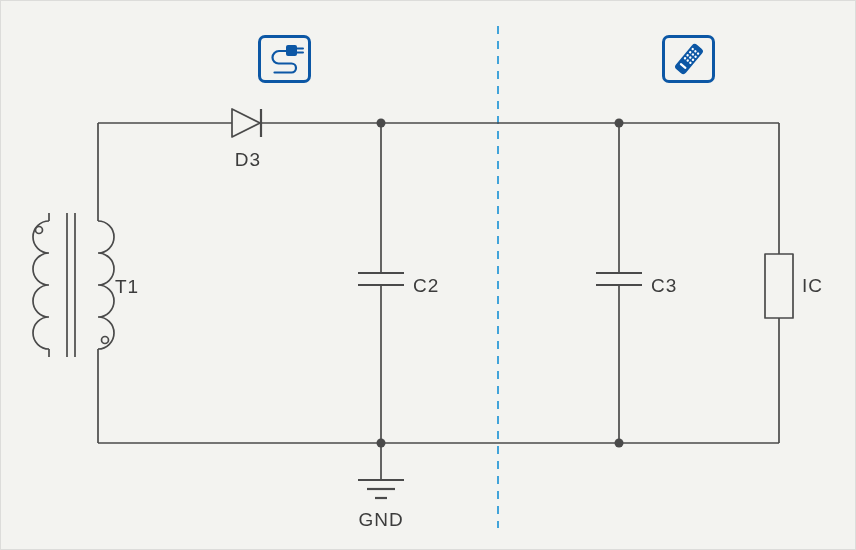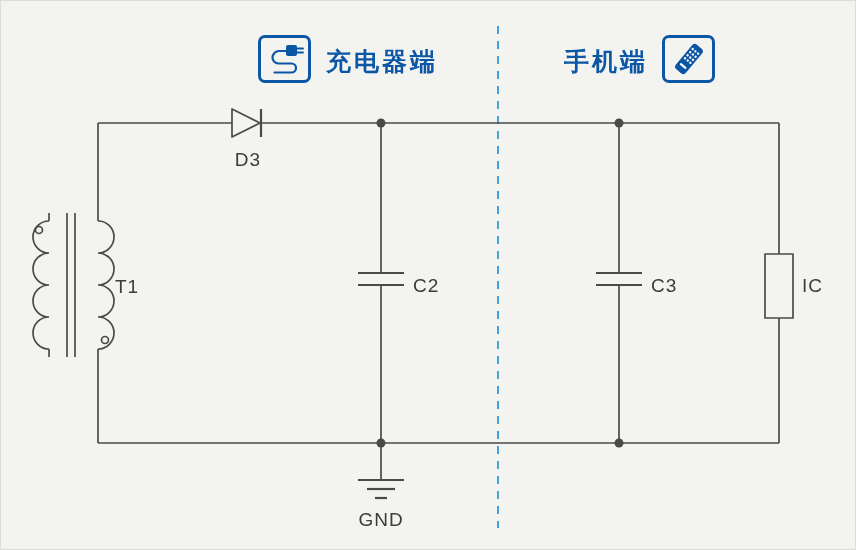--- a/index.html
+++ b/index.html
@@ -124,23 +124,21 @@
     </g>
   </svg>
 
   <div class="icon-box" style="left:257px; top:34px;">
     <svg width="40" height="36" viewBox="0 0 40 36">
       <rect class="icon-fill" x="21" y="4" width="11" height="11" rx="2"></rect>
       <path class="icon-stroke" stroke-width="2" d="M32,7.5 h6 M32,11.5 h6"></path>
       <path class="icon-stroke" stroke-width="2.2" d="M21,10 h-7 a6.5,6.5 0 0 0 -6.5,6.5 a6,6 0 0 0 6,6 h13 a4.5,4.5 0 0 1 0,9 h-17"></path>
     </svg>
   </div>
-  <div class="section-label" style="left:325px; top:44px;">充电器端</div>
 
-  <div class="section-label" style="left:563px; top:44px;">手机端</div>
   <div class="icon-box" style="left:661px; top:34px;">
     <svg width="40" height="36" viewBox="0 0 40 36">
       <g transform="rotate(40 20 18)">
         <rect class="icon-fill" x="13.5" y="2" width="13" height="32" rx="3.5"></rect>
         <g fill="#ffffff">
           <circle cx="16.5" cy="8" r="1.2"></circle>
             <circle cx="20" cy="8" r="1.2"></circle>
             <circle cx="23.5" cy="8" r="1.2"></circle>
           <circle cx="16.5" cy="12" r="1.2"></circle>
             <circle cx="20" cy="12" r="1.2"></circle>

